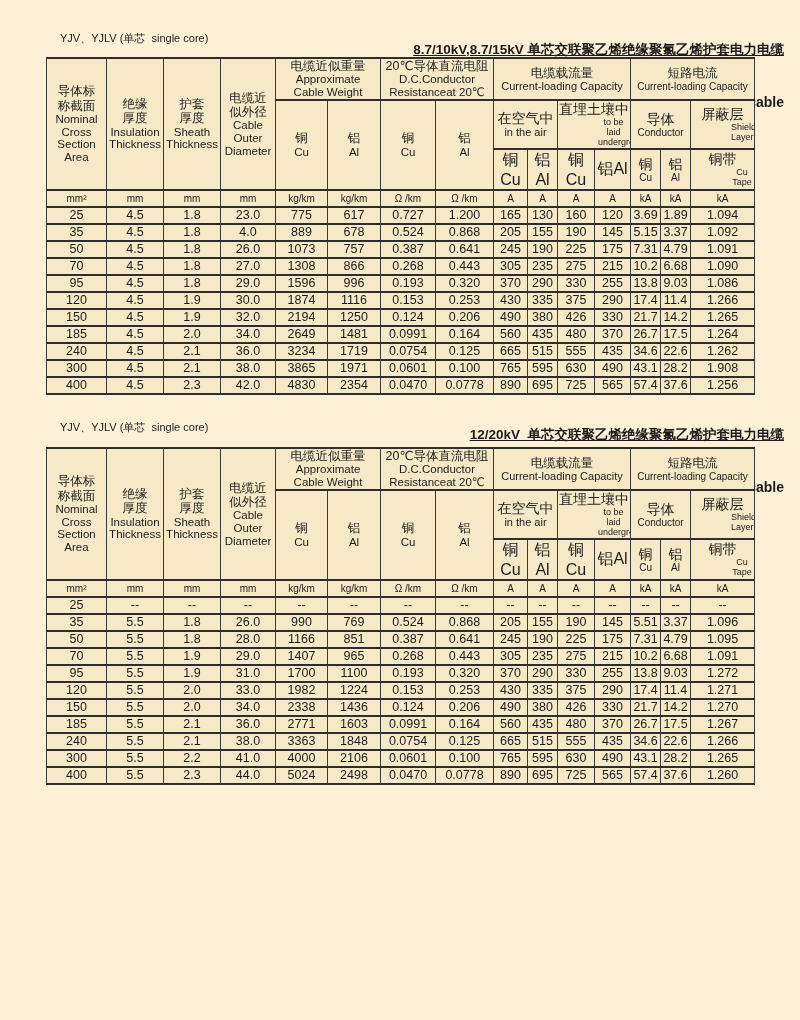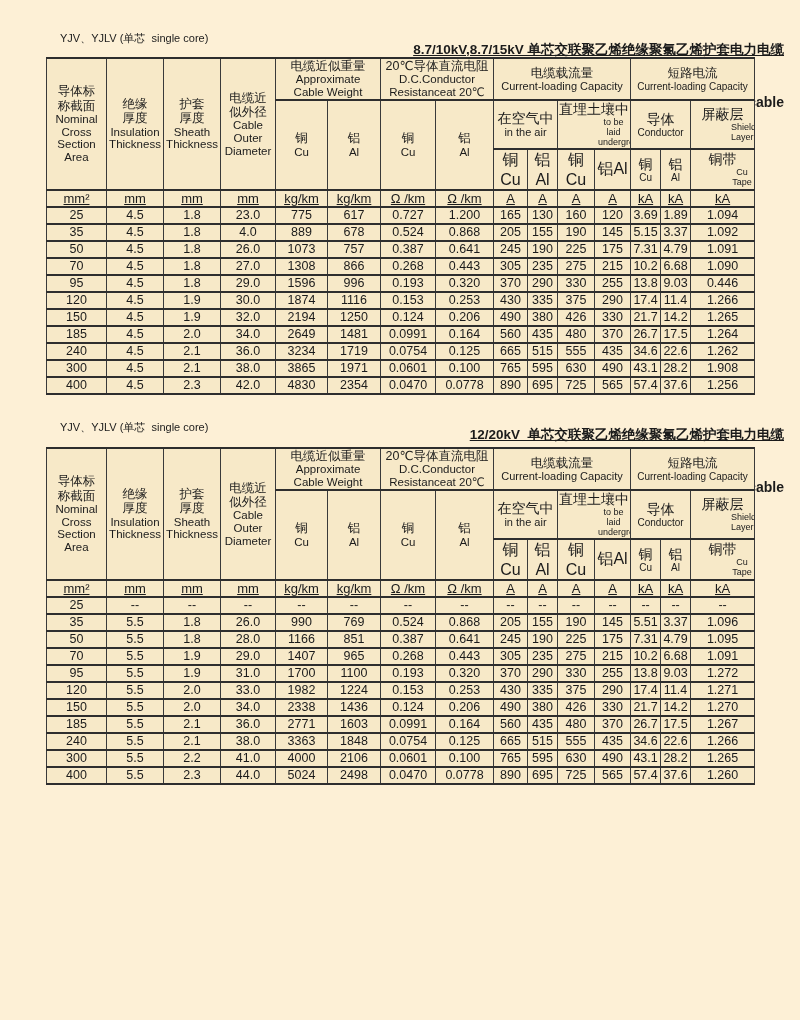--- a/index.html
+++ b/index.html
@@ -28,21 +28,21 @@
   tr.hA{height:38px;} tr.hB{height:27px;} tr.hC{height:24px;}
   tr.hU{height:15px;}
   .pre{white-space:pre-line;}
   .hzh{display:block; font-size:12.5px; line-height:1.15;}
   .hen{display:block; font-size:11.5px; line-height:1.1;}
   .hen.md{font-size:11px;}
   .hen.sm{font-size:10px;}
   .hen.xs{font-size:9px; line-height:1.15;margin-left:39px;}
   .hzh.sm{font-size:14px;}
   .inline-leaf{font-size:16px;}
-  th.unit{font-size:13px; height:15px; line-height:15px;text-decoration:underline;}
+  th.unit{font-size:10px; height:15px; line-height:15px;}
   table.spec tbody td{font-size:12.5px; height:15px; line-height:15px;}
   #table-1{top:57px;} #table-2{top:447px;}
   #titles-1{top:5px;} #titles-2{top:390px;}
   #label-1{top:31px;} #label-2{top:420px;}
 </style>
 </head>
 <body>
 
 <div id="page">
 
@@ -266,21 +266,21 @@
           <td>1596</td>
           <td>996</td>
           <td>0.193</td>
           <td>0.320</td>
           <td>370</td>
           <td>290</td>
           <td>330</td>
           <td>255</td>
           <td>13.8</td>
           <td>9.03</td>
-          <td>0.446</td>
+          <td>1.086</td>
         </tr>
         <tr>
           <td>120</td>
           <td>4.5</td>
           <td>1.9</td>
           <td>30.0</td>
           <td>1874</td>
           <td>1116</td>
           <td>0.153</td>
           <td>0.253</td>

